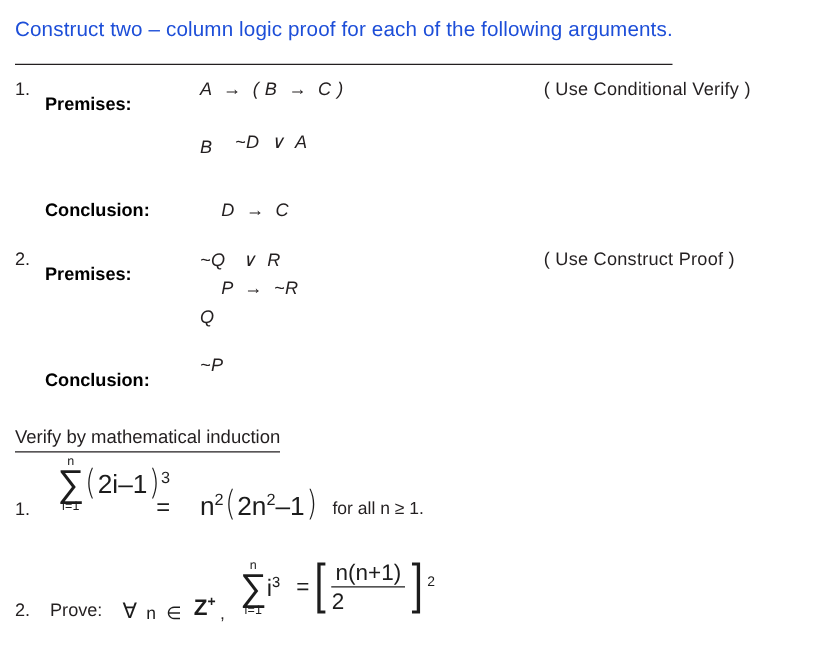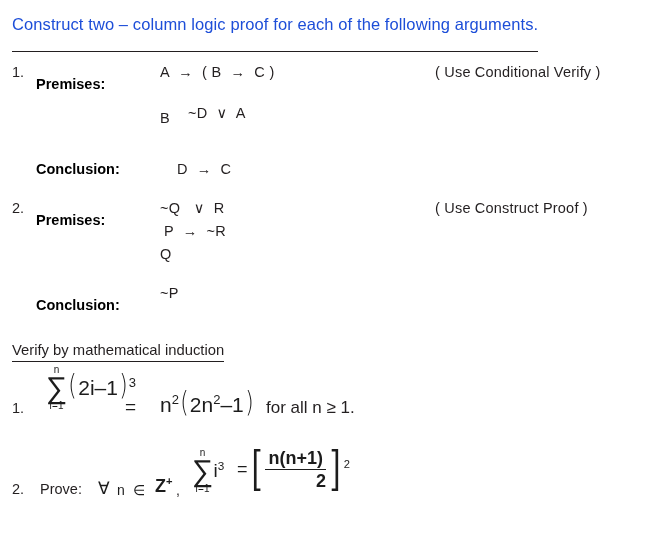--- a/index.html
+++ b/index.html
@@ -42,20 +42,21 @@
     font-weight: bold;
     color: #000000;
     white-space: nowrap;
     margin-top: 12px;
   }
   .formula {
     font-size: 14.5px;
     color: #231f20;
     white-space: pre;
     letter-spacing: 0.4px;
+    font-style: italic;
   }
   .note {
     font-size: 14.5px;
     color: #231f20;
     white-space: nowrap;
     letter-spacing: 0.2px;
   }
 
   
   #induction-heading {
@@ -104,25 +105,24 @@
     font-size: 1.32em;
     font-weight: 300;
     display: inline-block;
     transform: scaleX(0.78);
     font-family: "DejaVu Sans", sans-serif;
   }
 
   .frac {
     display: inline-block;
     vertical-align: middle;
-    text-align: right;
+    text-align: left;
     line-height: 1.12;
     position: relative;
     top: -1px;
-    font-weight: bold;
   }
   .frac .num {
     display: block;
     border-bottom: 1.3px solid #1c1c1c;
     padding: 0 3px 1px 3px;
   }
   .frac .den { display: block; padding-top: 1px; }
 
   .brk {
     display: inline-block;
@@ -132,21 +132,21 @@
     line-height: 0.62;
     transform: scaleX(0.62);
     font-family: "DejaVu Serif", serif;
     position: relative;
     top: -1px;
   }
 
   #f1 { left: 46px; top: 366px; font-size: 21px; }
   #f1-eq { left: 125px; top: 396px; font-size: 19px; }
   #f1-rhs { left: 160px; top: 386px; font-size: 21px; }
-  #f1-tail { left: 266px; top: 398px; font-size: 17px; color: #231f20; }
+  #f1-tail { left: 266px; top: 398px; font-size: 14px; color: #231f20; }
   #ind-num-1 { left: 12px; top: 400px; font-size: 14.5px; }
 
   #ind-num-2 { left: 12px; top: 481px; font-size: 14.5px; }
   #f2-prove { left: 40px; top: 481px; font-size: 14.5px; color: #231f20; text-align: center; }
   #f2-forall { left: 98px; top: 478px; font-size: 17px; color: #1c1c1c; }
   #f2-n { left: 117px; top: 482px; font-size: 14px; color: #1c1c1c; }
   #f2-in { left: 133px; top: 482px; font-size: 14px; color: #1c1c1c; }
   #f2-z { left: 155px; top: 476px; font-size: 18px; font-weight: bold; color: #1c1c1c; }
   #f2-comma { left: 176px; top: 482px; font-size: 14px; color: #231f20; }
   #f2-sum { left: 192px; top: 449px; font-size: 19px; }
@@ -168,21 +168,21 @@
 <div class="abs lbl" style="left:36px; top:149px;">Conclusion:</div>
 <div class="abs formula" style="left:160px; top:161px;margin-left:17px;">D  →  C</div>
 
 <div class="abs note" style="left:435px; top:64px;">( Use Conditional Verify )</div>
 
 <div class="abs prob-num" style="left:12px; top:200px;">2.</div>
 
 <div class="abs lbl" style="left:36px; top:200px;">Premises:</div>
 
 <div class="abs formula" style="left:160px; top:200px;">~Q   ∨  R</div>
-<div class="abs formula" style="left:164px; top:223px;">P  →  ~R</div>
+<div class="abs formula" style="left:177px; top:223px;">P  →  ~R</div>
 <div class="abs formula" style="left:160px; top:246px;">Q</div>
 
 <div class="abs lbl" style="left:36px; top:285px;">Conclusion:</div>
 <div class="abs formula" style="left:160px; top:285px;">~P</div>
 
 <div class="abs note" style="left:435px; top:200px;">( Use Construct Proof )</div>
 
 <div class="abs" id="induction-heading">Verify by mathematical induction</div>
 
 <div class="abs prob-num" id="ind-num-1">1.</div>

